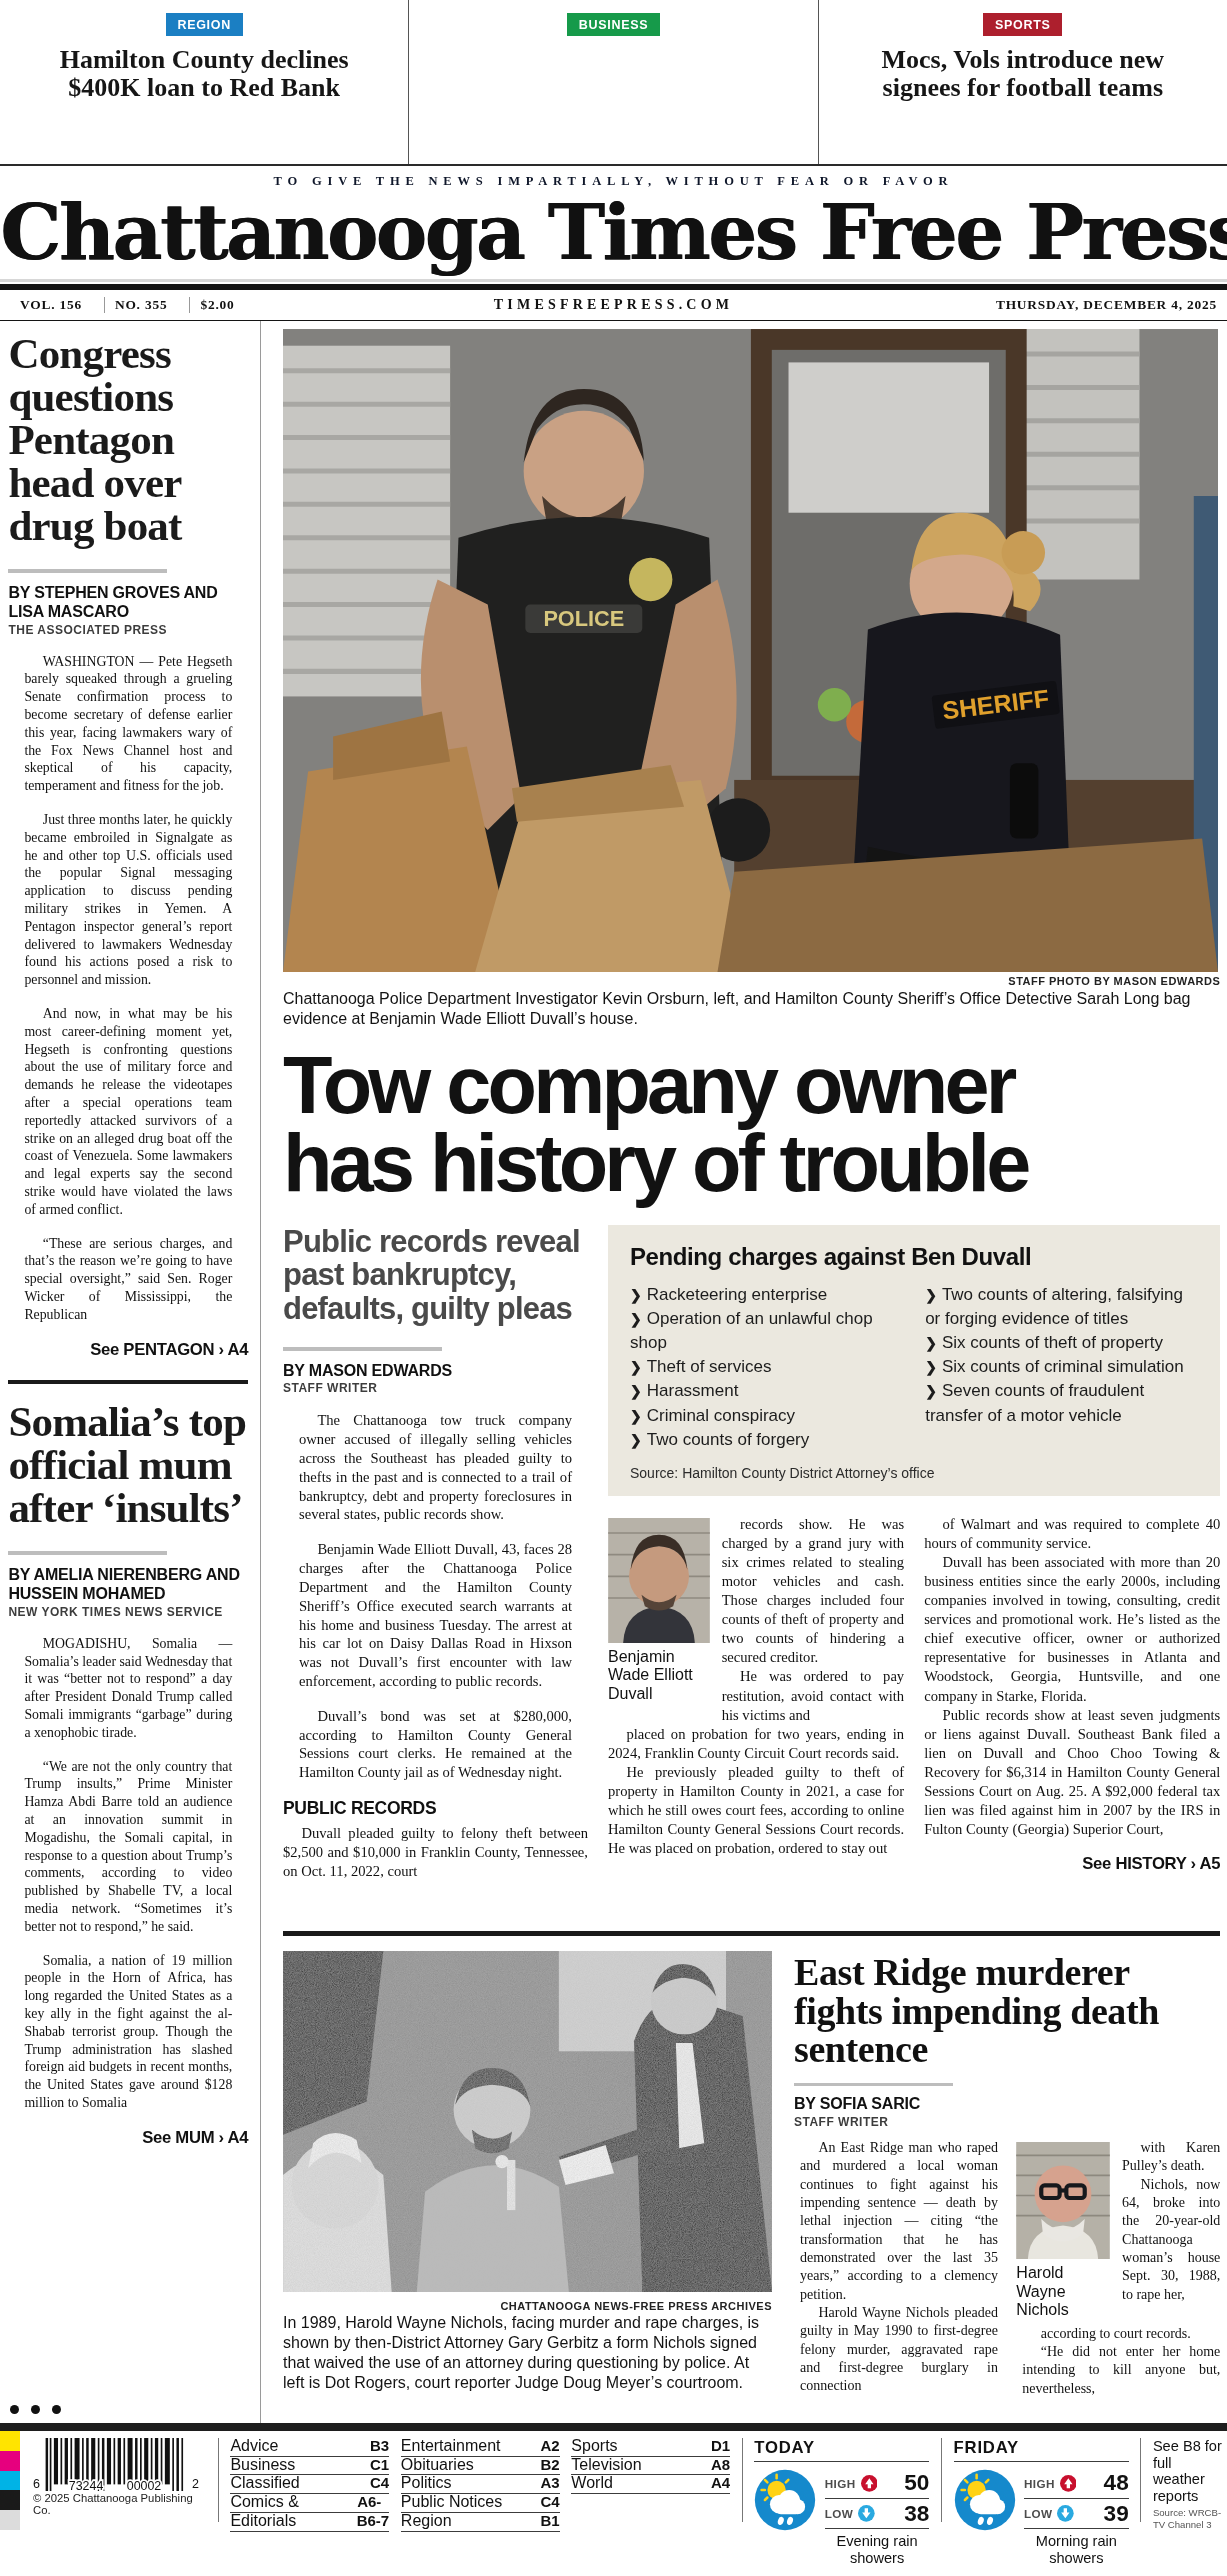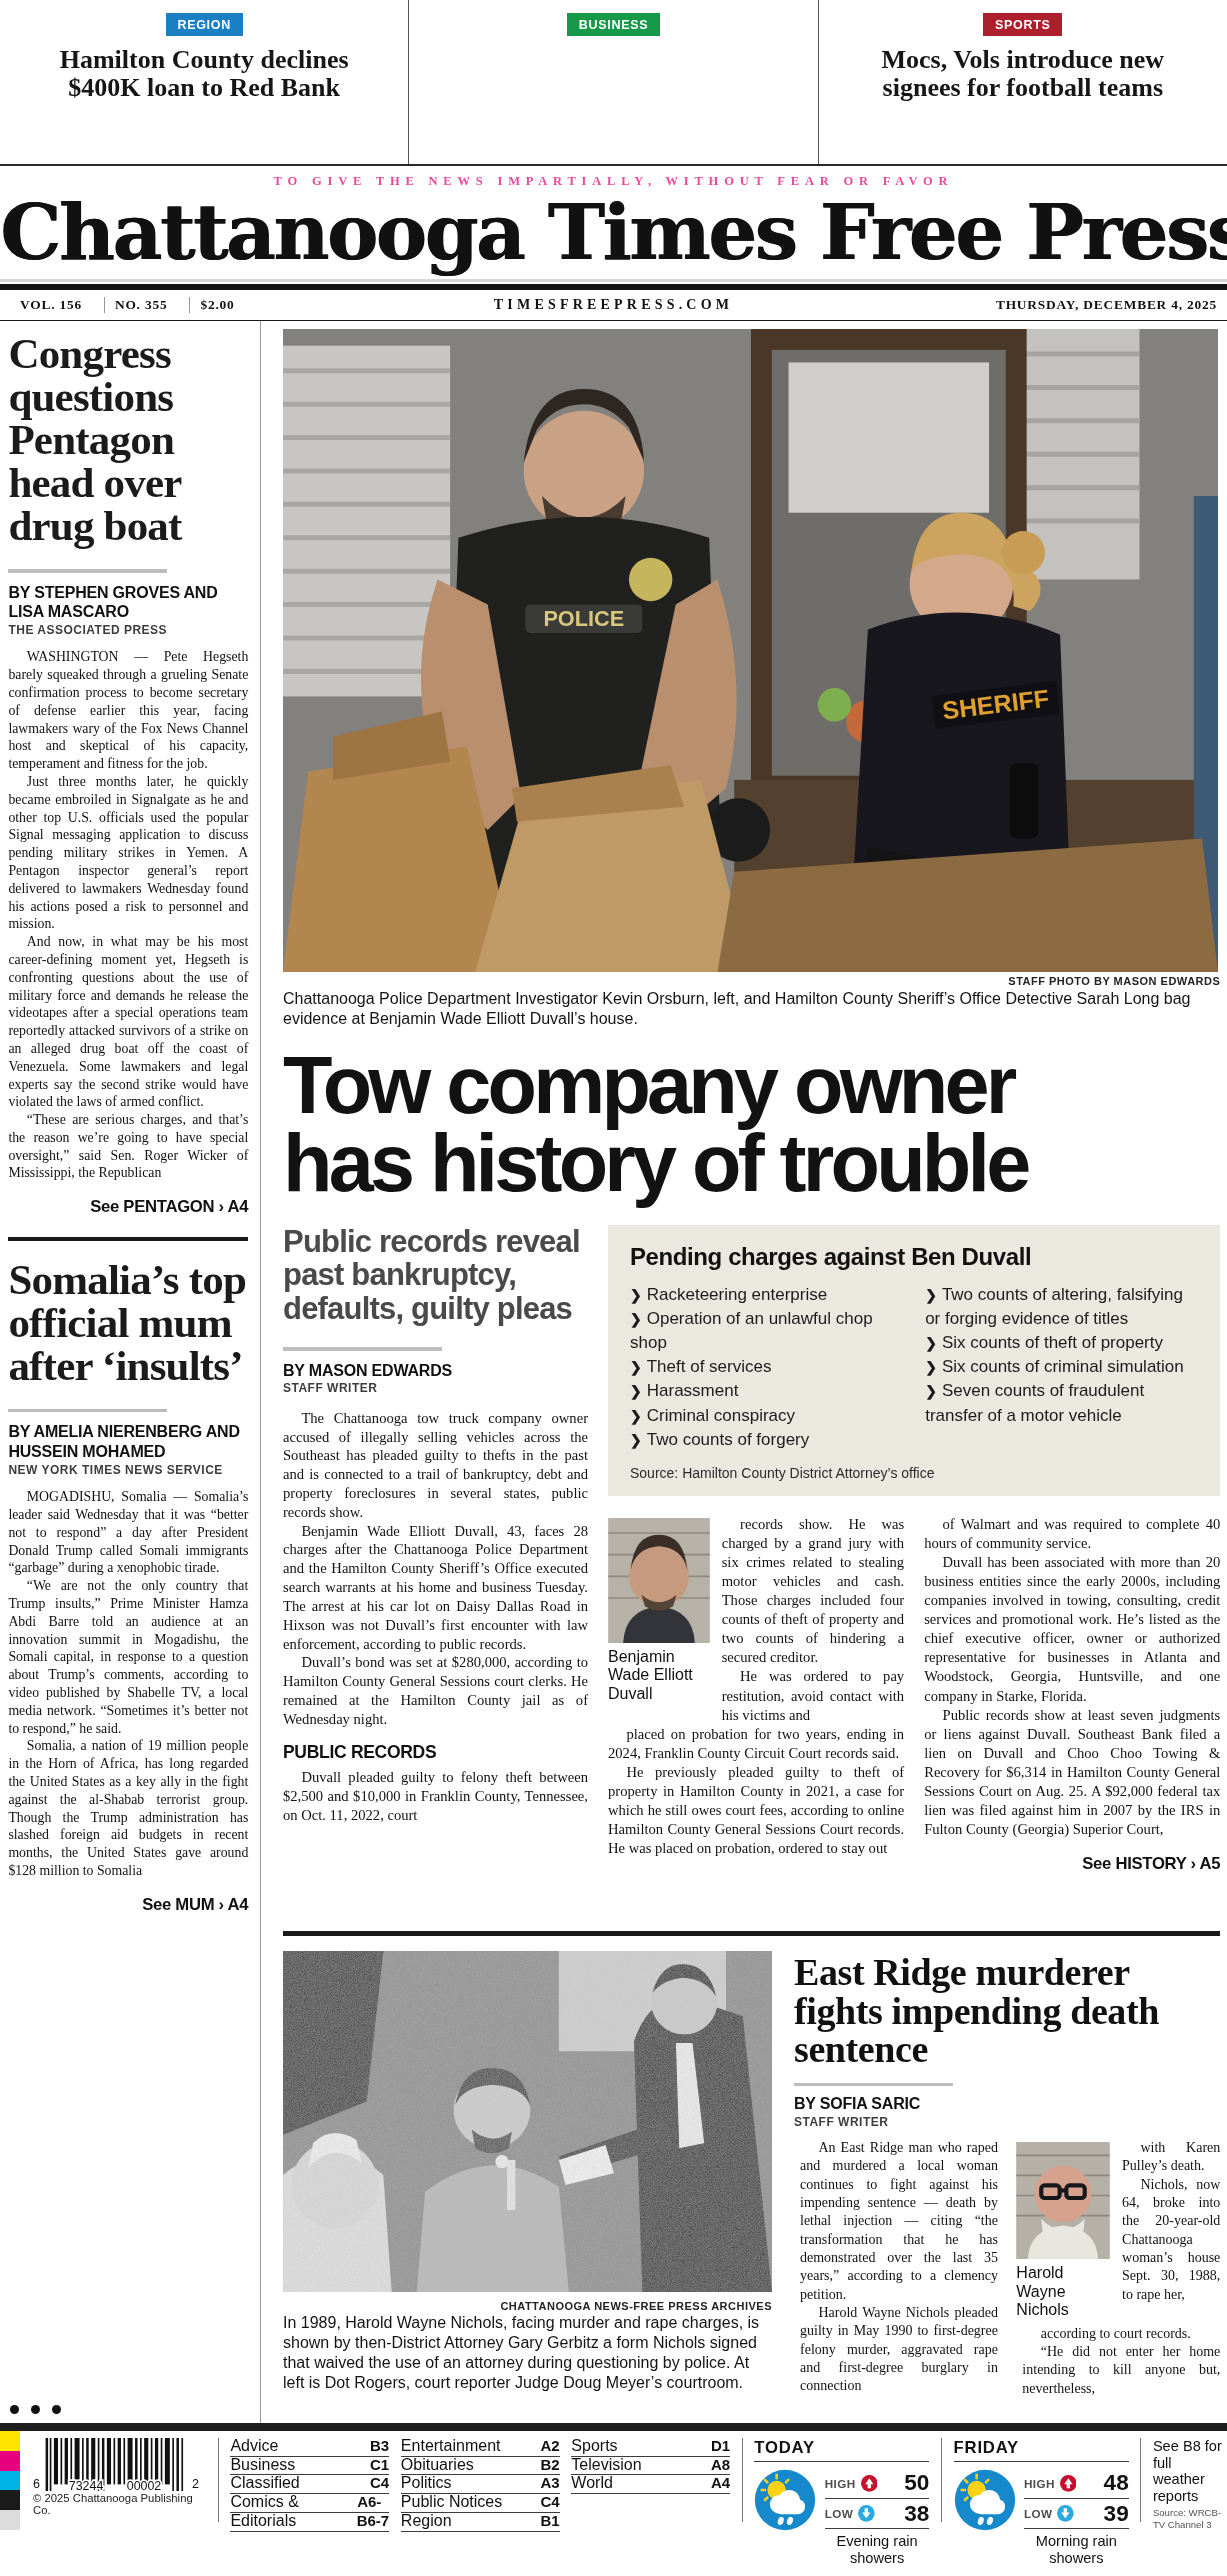--- a/index.html
+++ b/index.html
@@ -11,21 +11,21 @@
   .teaser-col + .teaser-col{border-left:0.8px solid #555;}
   .badge{display:inline-block;color:#fff;font-family:"Liberation Sans",sans-serif;
          font-weight:bold;font-size:12.5px;letter-spacing:0.7px;padding:4.2px 11.7px;}
   .badge-region{background:#1b7fc3;}
   .badge-business{background:#169a4a;}
   .badge-sports{background:#ad1f2d;}
   .teaser-headline{font-size:26px;font-weight:bold;line-height:1.1;margin-top:10px;
          font-family:"Liberation Serif",serif;color:#161616;}
   
   .motto{text-align:center;font-size:12.5px;font-weight:bold;letter-spacing:5.8px;
-         padding:7.5px 0 1.7px;color:#ec4899;}
+         padding:7.5px 0 1.7px;color:#0f172a;}
   .masthead{text-align:center;font-family:"DejaVu Serif",serif;font-weight:bold;
          font-size:77px;letter-spacing:-2.5px;line-height:1.04;white-space:nowrap;
          text-shadow:0.8px 0 0 #111;margin-top:1.7px;}
   .masthead-rule{height:11px;margin-top:6.7px;
          background:linear-gradient(180deg,#d7d7d7 0 3.3px,#ffffff 3.3px 5px,#141414 5px 11px);}
   .infobar{display:flex;align-items:center;height:30px;border-bottom:1.7px solid #141414;
          font-size:13.4px;font-weight:bold;letter-spacing:0.8px;padding:0 10px;}
   .infobar .left{display:flex;gap:12px;align-items:center;width:284px;}
   .infobar .left span{padding:0 10px;}
   .infobar .left span + span{border-left:0.8px solid #999;}
@@ -37,21 +37,21 @@
         box-sizing:border-box;overflow:hidden;position:relative;}
   .main{flex:1;padding:8.4px 6.7px 0 22px;box-sizing:border-box;overflow:hidden;}
   .rail-headline{font-size:43px;font-weight:bold;line-height:1.0;letter-spacing:-0.8px;
         color:#1b1b1b;margin:3.3px 0 0;}
   .byline-rule{width:159px;height:3.3px;background:#bdbdbd;margin:22px 0 10px;}
   .byline{font-family:"Liberation Sans",sans-serif;font-weight:bold;font-size:16px;
         line-height:1.2;letter-spacing:-0.2px;}
   .byline-credit{font-family:"Liberation Sans",sans-serif;font-size:12px;color:#3d3d3d;
         letter-spacing:0.5px;font-weight:bold;margin-top:1.7px;}
   .body-copy{margin-top:11.7px;}
-  .body-copy p{font-size:13.8px;line-height:1.29;text-align:justify;margin:0;
+  .body-copy p{font-size:13.8px;line-height:1.29;text-align:justify;margin:16px;
         text-indent:18.4px;}
   .jump{font-family:"Liberation Sans",sans-serif;font-weight:bold;font-size:16.7px;
         text-align:right;margin-top:15px;letter-spacing:-0.3px;}
   .rail-divider{height:4.2px;background:#1a1a1a;margin:20px 0 16.7px;}
   
   .lead-photo{display:block;width:935px;height:643px;background:#7c7c7a;}
   .photo-credit{font-family:"Liberation Sans",sans-serif;font-size:11px;font-weight:bold;
         letter-spacing:0.5px;color:#222;text-align:right;margin-top:3.3px;}
   .photo-caption{font-family:"Liberation Sans",sans-serif;font-size:16px;line-height:1.25;
         color:#141414;margin-top:1.7px;}

